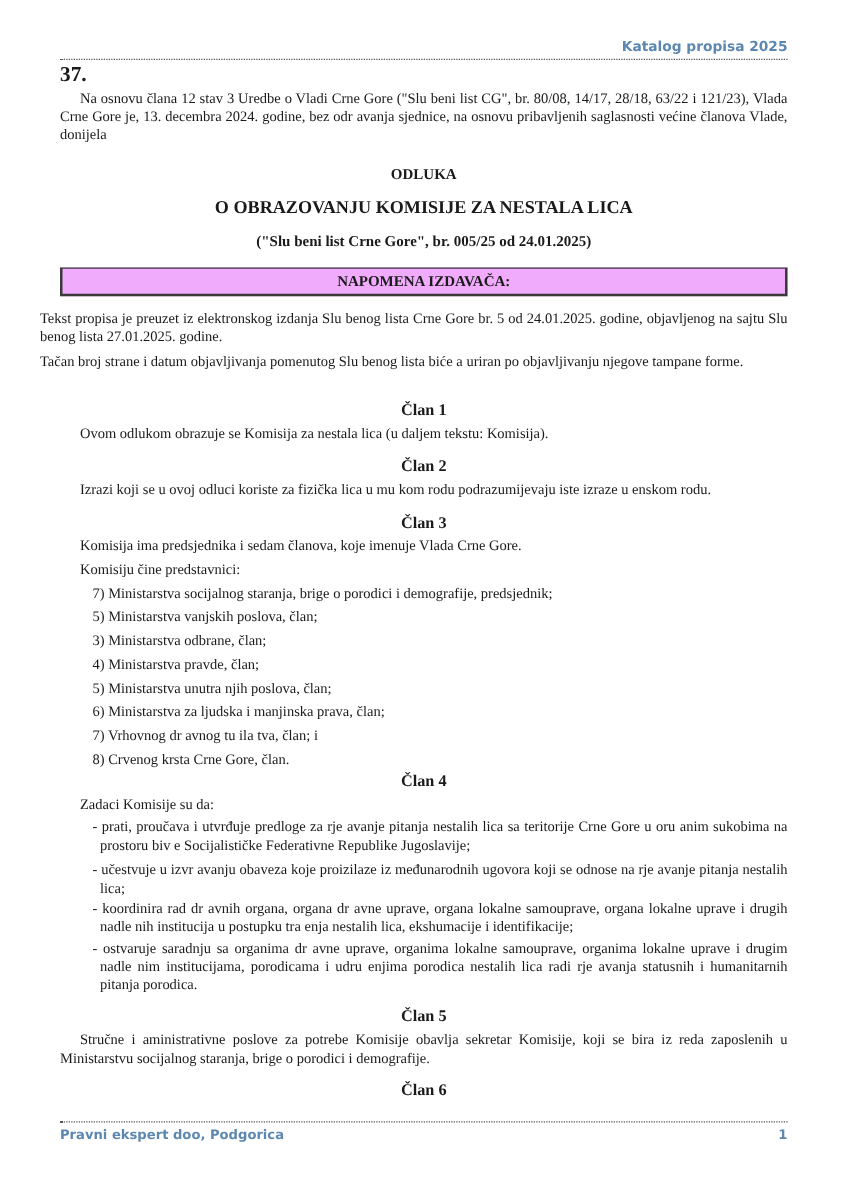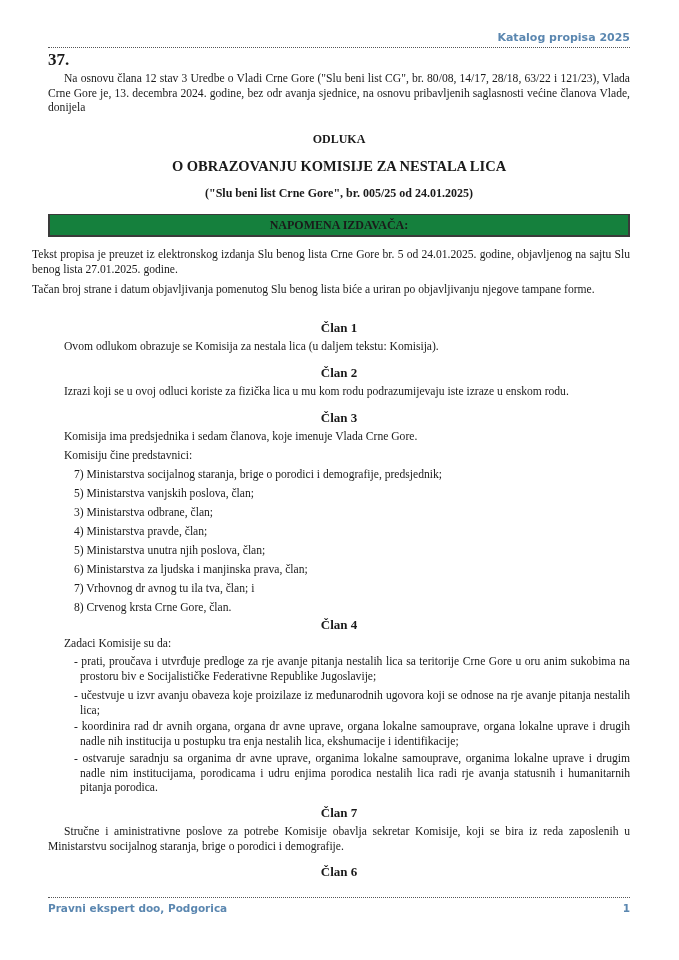--- a/index.html
+++ b/index.html
@@ -9,21 +9,21 @@
          border-bottom: 1px dotted #555; }
   .hdr-title { position: absolute; right: 0; top: 2px; font-family: "DejaVu Sans", sans-serif;
                font-weight: bold; font-size: 11px; color: #5b87b0; }
   .num { position: absolute; left: 48px; top: 53px; font-weight: bold; font-size: 17px; }
   .preamble { position: absolute; left: 48px; top: 72px; width: 582px; text-align: justify; text-indent: 16px; }
   .title { position: absolute; left: 48px; width: 582px; text-align: center; font-weight: bold; }
   .t1 { top: 132px; font-size: 12px; }
   .t2 { top: 159px; font-size: 14.5px; }
   .t3 { top: 186px; font-size: 12px; }
   .note-box { position: absolute; left: 48px; top: 214px; width: 578px; height: 20px;
-              background: #15803d; border: 2px solid #3a3a3a; border-top-width: 1px;
+              background: #f0abfc; border: 2px solid #3a3a3a; border-top-width: 1px;
               text-align: center; font-weight: bold; font-size: 12px; line-height: 20px; }
   .note { position: absolute; left: 32px; width: 598px; text-align: justify; }
   .n1 { top: 248px; }
   .n2 { top: 283px; }
   .clan { position: absolute; left: 48px; width: 582px; text-align: center; font-weight: bold; font-size: 13px; }
   .para { position: absolute; left: 64px; width: 566px; text-align: justify; }
   .li { position: absolute; left: 74px; width: 556px; }
   .dash { position: absolute; left: 74px; width: 556px; text-align: justify; padding-left: 6px; text-indent: -6px; box-sizing: border-box; }
   .p5 { position: absolute; left: 48px; width: 582px; text-align: justify; text-indent: 16px; }
   .ftr { position: absolute; left: 48px; top: 897px; width: 582px; border-top: 1px dotted #555; height: 16px; }
@@ -66,21 +66,21 @@
 <div class="li" style="top:582px">7) Vrhovnog dr avnog tu ila tva, član; i</div>
 <div class="li" style="top:601px">8) Crvenog krsta Crne Gore, član.</div>
 
 <div class="clan" style="top:618px">Član 4</div>
 <div class="para" style="top:637px">Zadaci Komisije su da:</div>
 <div class="dash" style="top:655px">- prati, proučava i utvrđuje predloge za rje avanje pitanja nestalih lica sa teritorije Crne Gore u oru anim sukobima na prostoru biv e Socijalističke Federativne Republike Jugoslavije;</div>
 <div class="dash" style="top:689px">- učestvuje u izvr avanju obaveza koje proizilaze iz međunarodnih ugovora koji se odnose na rje avanje pitanja nestalih lica;</div>
 <div class="dash" style="top:720px">- koordinira rad dr avnih organa, organa dr avne uprave, organa lokalne samouprave, organa lokalne uprave i drugih nadle nih institucija u postupku tra enja nestalih lica, ekshumacije i identifikacije;</div>
 <div class="dash" style="top:752px">- ostvaruje saradnju sa organima dr avne uprave, organima lokalne samouprave, organima lokalne uprave i drugim nadle nim institucijama, porodicama i udru enjima porodica nestalih lica radi rje avanja statusnih i humanitarnih pitanja porodica.</div>
 
-<div class="clan" style="top:806px">Član 7</div>
+<div class="clan" style="top:806px">Član 5</div>
 <div class="p5" style="top:825px">Stručne i aministrativne poslove za potrebe Komisije obavlja sekretar Komisije, koji se bira iz reda zaposlenih u Ministarstvu socijalnog staranja, brige o porodici i demografije.</div>
 
 <div class="clan" style="top:865px">Član 6</div>
 
 <div class="ftr">
   <span class="ftr-left">Pravni ekspert doo, Podgorica</span>
   <span class="ftr-right">1</span>
 </div>
 
 </body></html>

